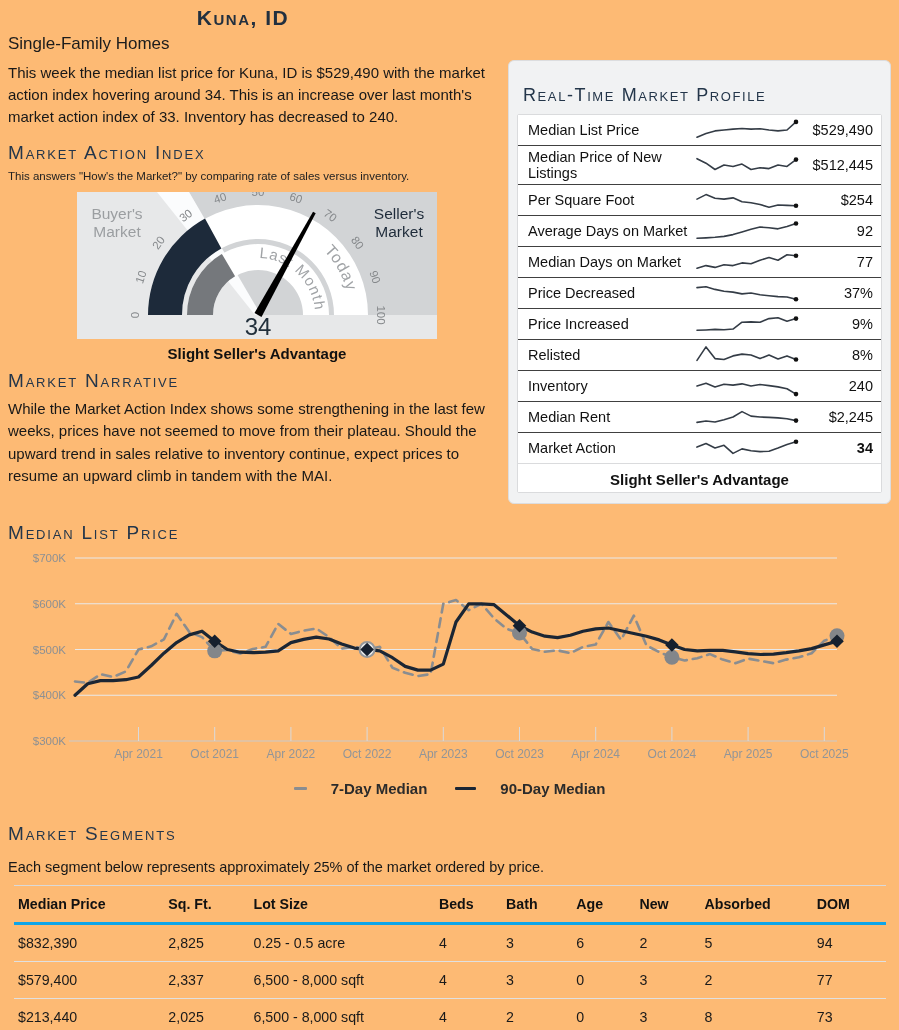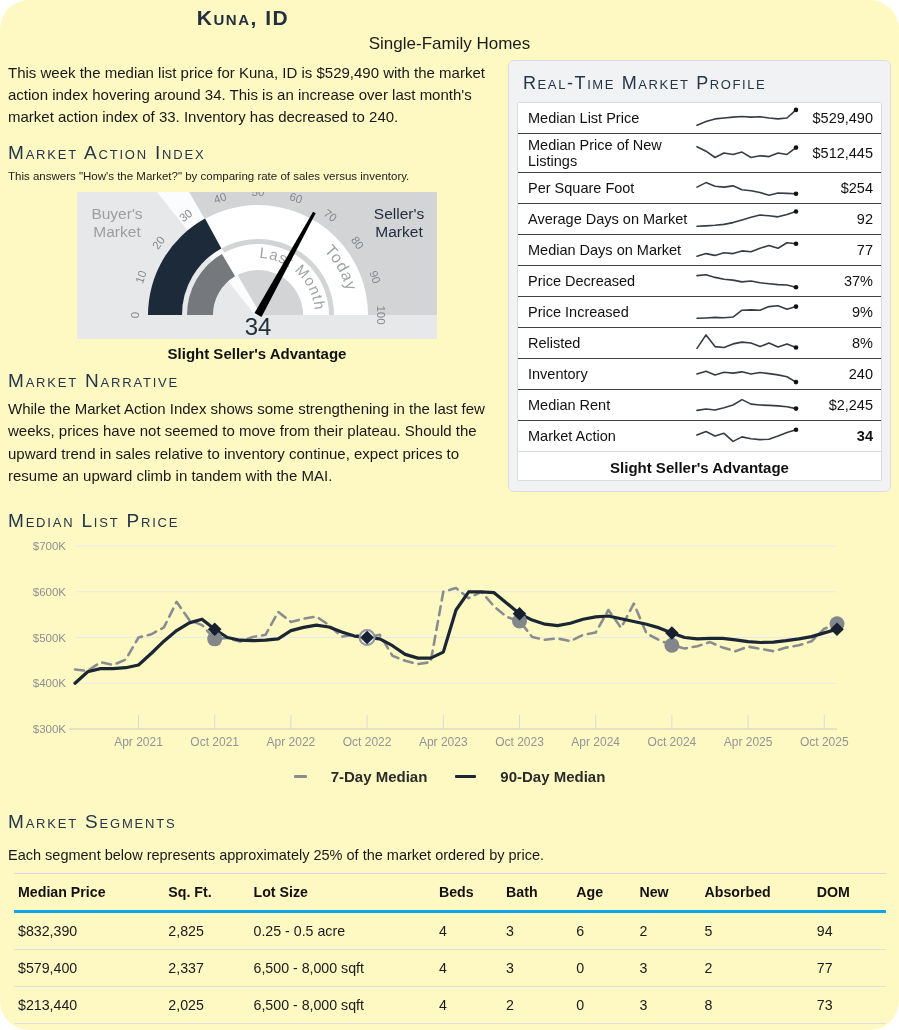--- a/index.html
+++ b/index.html
@@ -1,36 +1,36 @@
 <!DOCTYPE html>
 <html><head>
 <meta charset="utf-8">
 <style>
   html,body{margin:0;padding:0;background:#fff;}
   body{font-family:"Liberation Sans", sans-serif;color:#181818;}
-  .page{width:899px;height:1030px;box-sizing:border-box;padding:4px 8px 0 8px;overflow:hidden;background:#fef9c3;border-radius:29px;}
+  .page{width:899px;height:1030px;box-sizing:border-box;padding:4px 8px 0 8px;overflow:hidden;background:#fdba74;}
   
   .hdr-title{margin:2px 0 0 0;width:470px;text-align:center;font-variant:small-caps;
     font-size:21px;font-weight:bold;letter-spacing:1.5px;color:#22303f;}
-  .hdr-sub{width:100%;text-align:center;font-size:17px;color:#1c1c1c;margin-top:4px;}
+  .hdr-sub{width:100%;text-align:left;font-size:17px;color:#1c1c1c;margin-top:4px;}
   h2.sec{font-variant:small-caps;font-weight:normal;font-size:19px;letter-spacing:1.8px;
     color:#24364a;margin:14px 0 6px 0;}
   .cols{display:flex;align-items:flex-start;margin-top:6px;}
   .left{width:500px;box-sizing:border-box;padding-right:26px;}
   .right{flex:1;}
   .intro{font-size:15px;line-height:1.47;margin:2px 0 0 0;width:482px;}
   .mai-desc{font-size:11.5px;color:#222;margin:2px 0 10px 0;}
   
   .gauge-wrap{width:360px;margin-left:69px;}
   .gauge-status{width:360px;text-align:center;font-weight:bold;font-size:15px;color:#111;margin-top:2px;}
   .narrative{font-size:15px;line-height:1.48;margin:2px 0 0 0;width:497px;}
   
   .panel{background:#f1f2f3;border:1px solid #dcdddf;border-radius:6px;padding:8px 8px 10px 8px;}
   .panel h2{font-variant:small-caps;font-weight:normal;font-size:18px;letter-spacing:1.6px;
-    color:#24364a;margin:4px 0 8px 6px;}
+    color:#24364a;margin:16px 0 8px 6px;}
   .prow{display:flex;align-items:center;background:#fff;padding:3px 8px 3px 10px;border-top:1px solid #404040;}
   .prow:first-child{border-top:none;}
   .prow .lbl{flex:1;font-size:14.5px;color:#111;}
   .prow .val{width:74px;text-align:right;font-size:14.5px;color:#111;}
   .prow .val.b{font-weight:bold;}
   .panel-footer{background:#fff;border-top:1px solid #dadbdd;text-align:center;
     font-weight:bold;font-size:15px;padding:7px 0 4px 0;color:#111;}
   .panel-rows{background:#fff;border:1px solid #dadbdd;border-radius:2px;}
   
   .chart-svg{display:block;}

